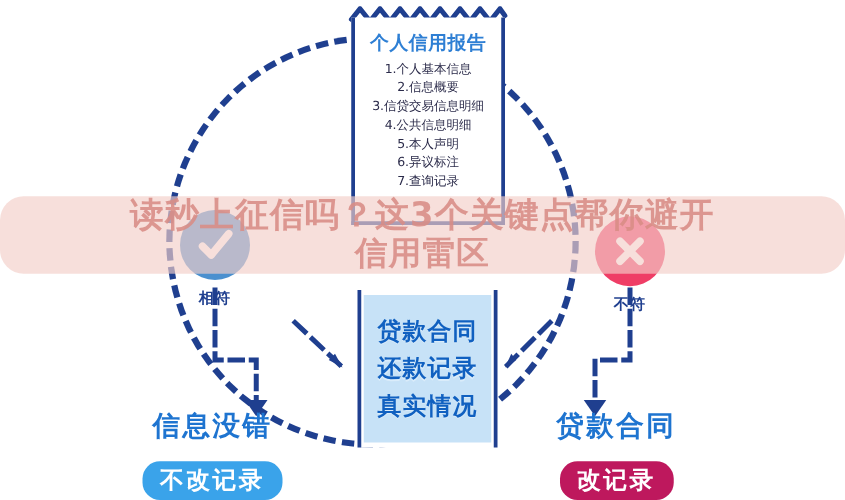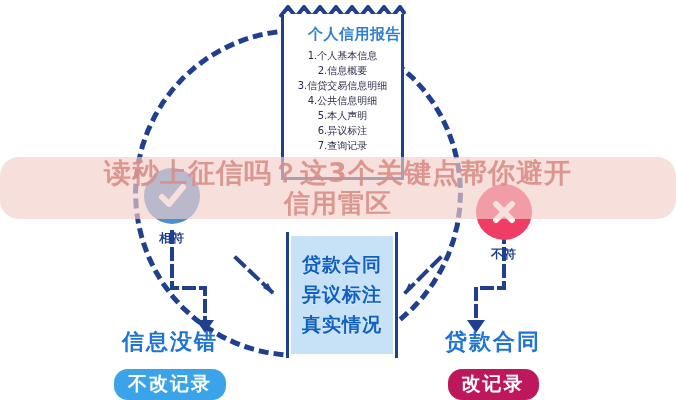--- a/index.html
+++ b/index.html
@@ -22,21 +22,21 @@
   
   .report{
     position:absolute;left:281px;top:14px;width:123px;height:166px;
     box-sizing:border-box;
     border:3px solid #1f3f8f;border-top:none;
     background:#ffffff;
     padding-top:8px;
   }
   .zig{position:absolute;left:279px;top:5px;width:127px;height:14px;}
   .report-title{
-    text-align:right;color:#2e7fd4;font-weight:bold;font-size:15px;
+    text-align:center;color:#2e7fd4;font-weight:bold;font-size:15px;
     letter-spacing:.5px;line-height:1.1;margin:4px 0 5px 0;
     font-family:"DejaVu Sans",sans-serif;
   }
   .report-list{margin:0;padding:0;list-style:none;}
   .report-list li{
     text-align:center;color:#2b2b4a;font-size:10px;line-height:15px;
     font-family:"DejaVu Sans",sans-serif;white-space:nowrap;
   }
 
   
@@ -52,21 +52,21 @@
     gap:4px;
   }
   .cb-line{
     color:#1060c0;font-weight:bold;font-size:19px;letter-spacing:1px;
     font-family:"DejaVu Sans",sans-serif;text-shadow:0 1px 0 rgba(255,255,255,.35);
   }
 
   
   .node{position:absolute;width:120px;text-align:center;}
   .node-left{left:112px;top:168px;}
-  .node-right{left:444px;top:184px;}
+  .node-right{left:444px;top:173px;}
   .badge-circle{
     width:56px;height:56px;border-radius:50%;margin:0 auto;
     display:flex;align-items:center;justify-content:center;
   }
   .badge-blue{background:#4a90cf;}
   .badge-pink{background:#ef3d66;}
   .node-label{
     margin-top:6px;color:#1f3f8f;font-weight:bold;font-size:12px;
     letter-spacing:1px;font-family:"DejaVu Sans",sans-serif;
   }
@@ -142,21 +142,21 @@
       <li>4.公共信息明细</li>
       <li>5.本人声明</li>
       <li>6.异议标注</li>
       <li>7.查询记录</li>
     </ul>
   </div>
 
   <div class="centerbox"></div>
   <div class="centerbox-inner">
     <div class="cb-line">贷款合同</div>
-    <div class="cb-line">异议标注</div>
+    <div class="cb-line">还款记录</div>
     <div class="cb-line">真实情况</div>
   </div>
 
   <div class="node node-left">
     <div class="badge-circle badge-blue">
       <svg width="34" height="34" viewBox="0 0 34 34" aria-hidden="true">
         <polyline points="7,18 14,25 28,8" fill="none" stroke="#ffffff" stroke-width="6" stroke-linecap="round" stroke-linejoin="round"></polyline>
       </svg>
     </div>
     <div class="node-label">相符</div>

